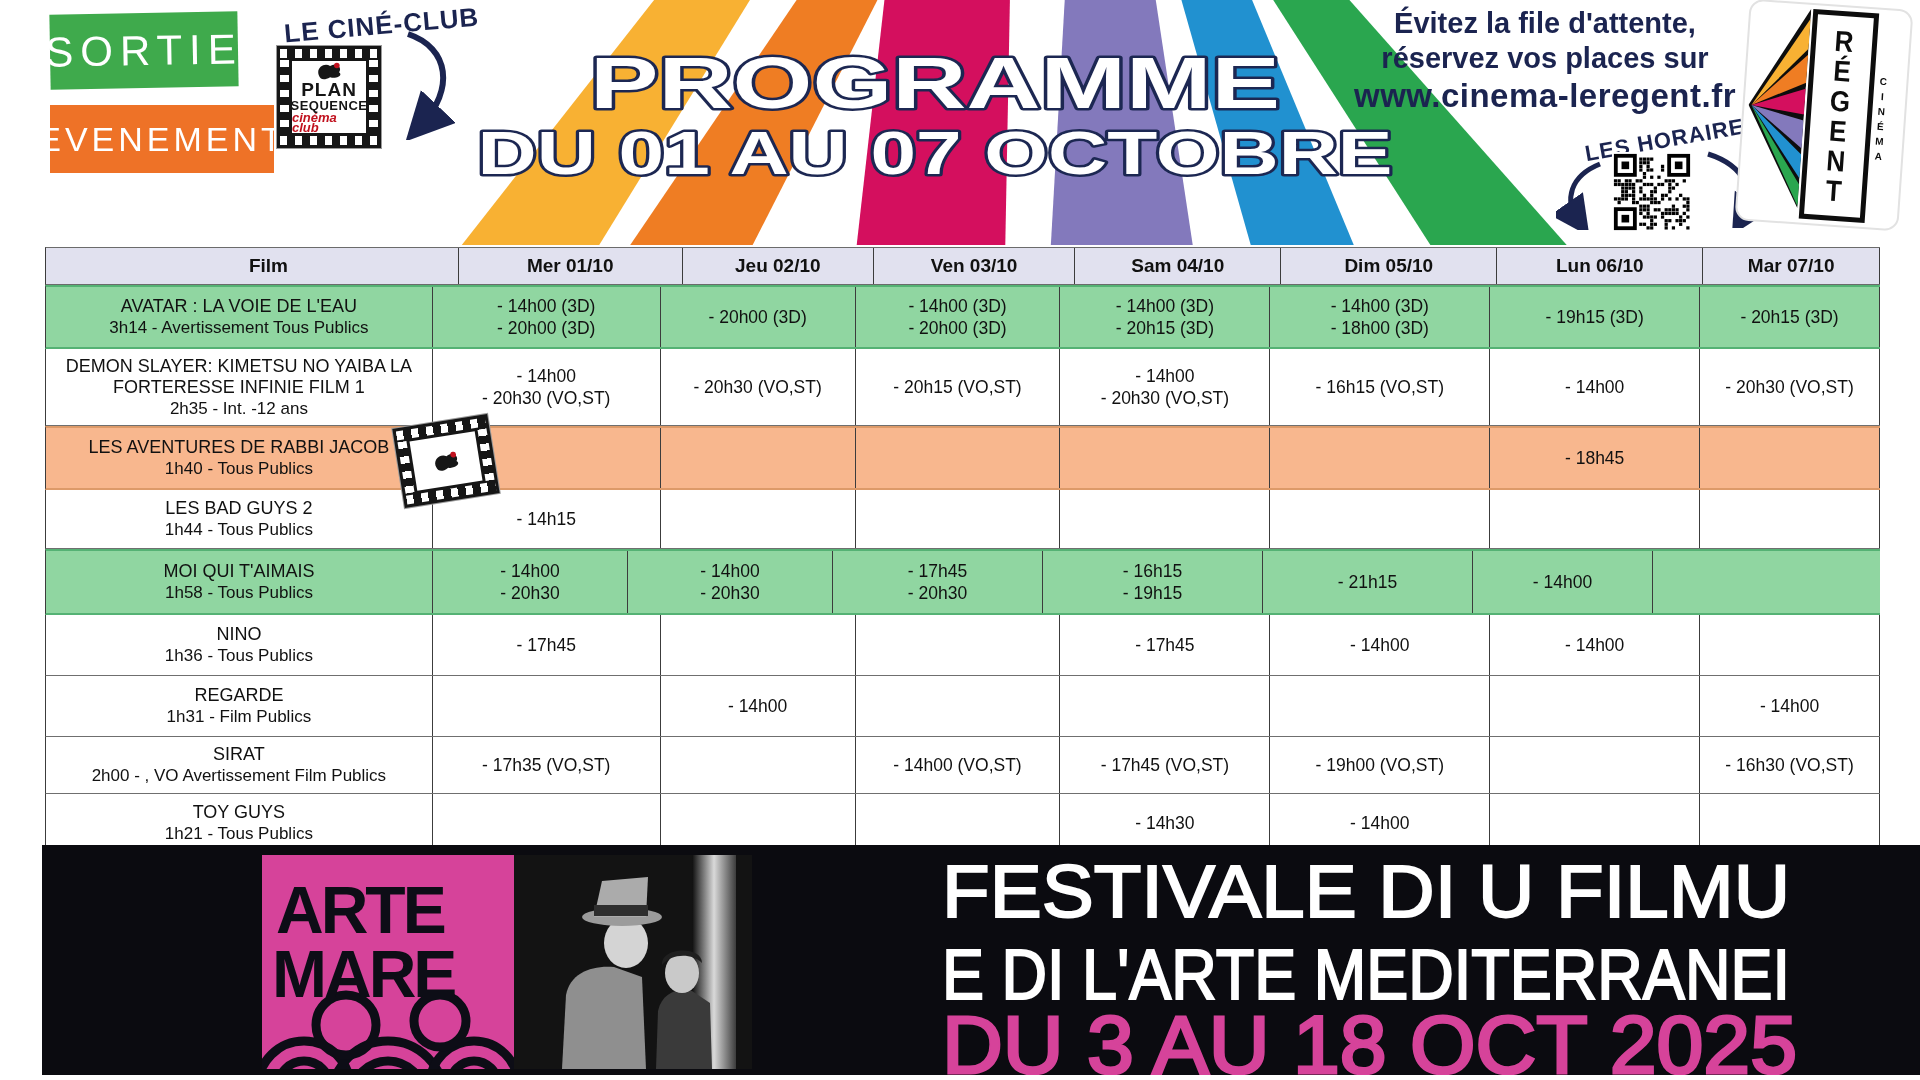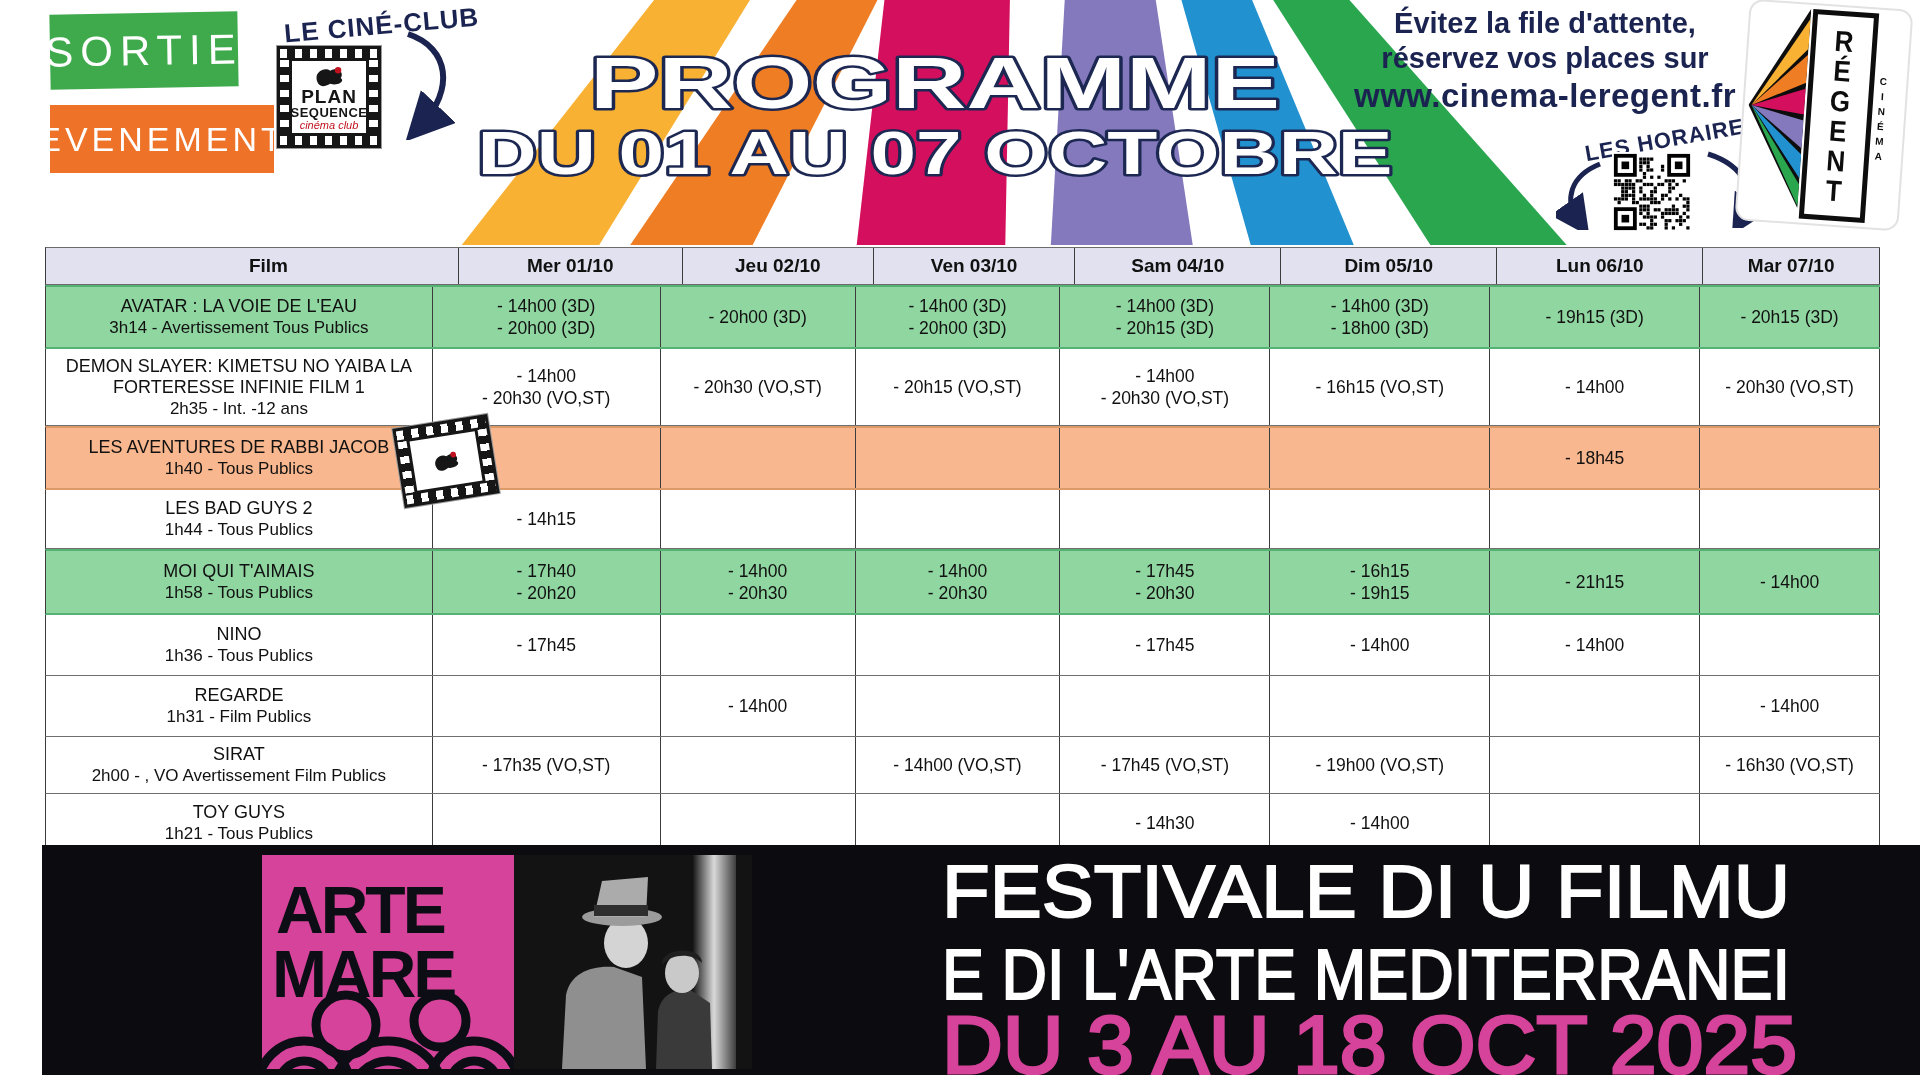--- a/index.html
+++ b/index.html
@@ -32,21 +32,21 @@
     background:repeating-linear-gradient(90deg,#fff 0 7px,transparent 7px 15px);}
   .filmstrip .holes-t{top:3px}.filmstrip .holes-b{bottom:3px}
   .filmstrip .holes-l,.filmstrip .holes-r{position:absolute;top:14px;bottom:14px;width:9px;
     background:repeating-linear-gradient(180deg,#fff 0 7px,transparent 7px 15px);}
   .filmstrip .holes-l{left:3px}.filmstrip .holes-r{right:3px}
   .filmstrip .inner{position:absolute;inset:15px;background:#fff;display:flex;flex-direction:column;
     align-items:center;justify-content:center;overflow:hidden;}
   #cineclub-stamp{left:277px;top:46px;width:104px;height:102px;}
   #cineclub-stamp .s1{font-size:19px;font-weight:900;color:#151515;line-height:19px;letter-spacing:1px;}
   #cineclub-stamp .s2{font-size:13px;font-weight:900;color:#151515;line-height:14px;letter-spacing:.5px;}
-  #cineclub-stamp .s3{font-size:11px;font-weight:400;color:#c1121f;font-style:italic;line-height:10px;}
+  #cineclub-stamp .s3{font-size:13px;font-weight:700;color:#c1121f;font-style:italic;line-height:10px;}
   #rabbi-stamp{left:398px;top:421px;width:96px;height:80px;transform:rotate(-9deg);}
 
   
   #regent{position:absolute;left:1744px;top:6px;width:152px;height:210px;transform:rotate(4deg);
     background:#fff;border-radius:12px;box-shadow:0 0 0 2px #e2e2e2;display:flex;padding:4px;}
   #regent-letters{width:56px;margin-left:2px;border:5px solid #0d0d0d;background:#fff;display:flex;
     flex-direction:column;align-items:center;justify-content:center;}
   #regent-letters div{font-size:26px;font-weight:800;line-height:30px;color:#0d0d0d;transform:scaleY(1.12);}
   #regent-cinema{width:18px;display:flex;flex-direction:column;align-items:center;justify-content:center;}
   #regent-cinema div{font-size:10px;font-weight:700;color:#0d0d0d;line-height:15px;}
@@ -410,24 +410,20 @@
         <div class="t-cell" style="width: 210px;"></div>
         <div class="t-cell" style="width: 220px;"></div>
         <div class="t-cell" style="width: 210px;"></div>
         <div class="t-cell" style="width: 180px;"></div>
       </div>
       <div class="t-row row-green" style="height: 62px;">
         <div class="t-cell" style="width: 387px; padding: 0px 8px;">
           <div class="film-title">MOI QUI T'AIMAIS</div>
           <div class="film-subtitle">1h58 -  Tous Publics</div>
         </div>
-        <div class="t-cell" style="width: 228px;">
-          <div class="time-line">- 17h40</div>
-          <div class="time-line">- 20h20</div>
-        </div>
         <div class="t-cell" style="width: 195px;">
           <div class="time-line">- 14h00</div>
           <div class="time-line">- 20h30</div>
         </div>
         <div class="t-cell" style="width: 205px;">
           <div class="time-line">- 14h00</div>
           <div class="time-line">- 20h30</div>
         </div>
         <div class="t-cell" style="width: 210px;">
           <div class="time-line">- 17h45</div>

